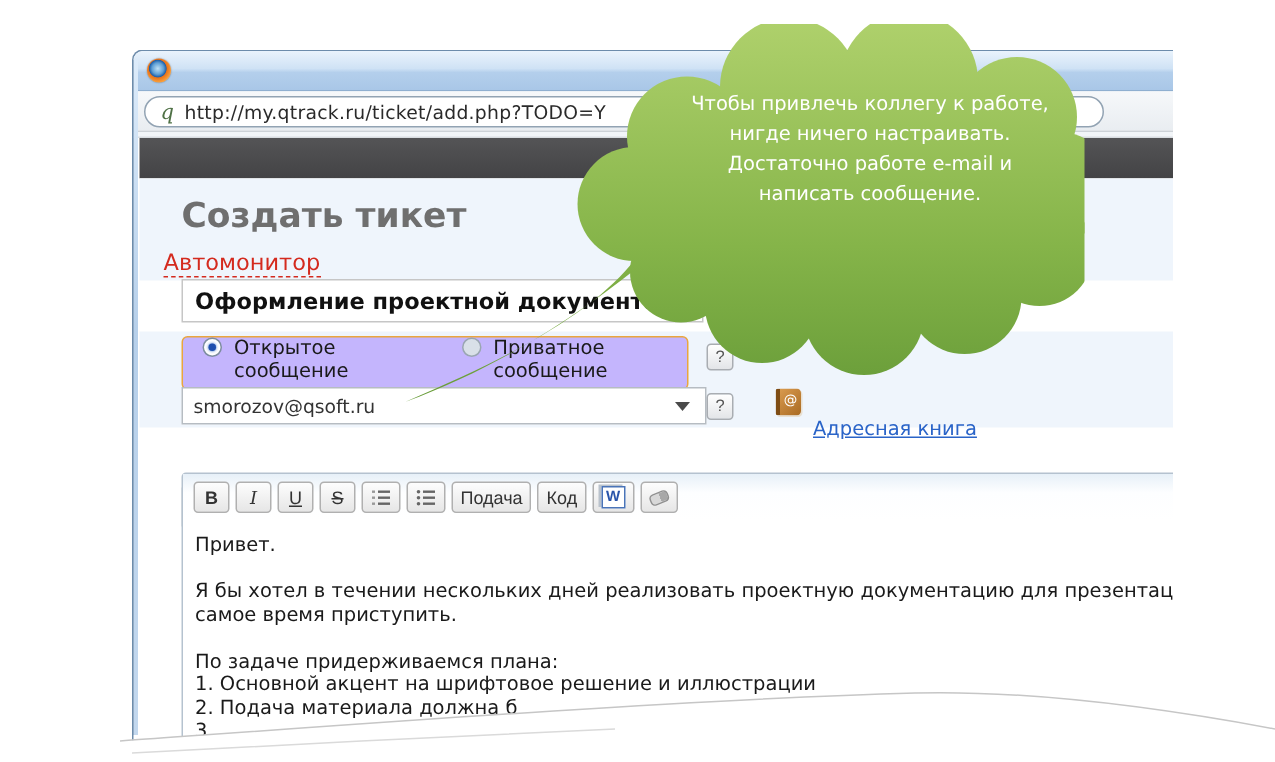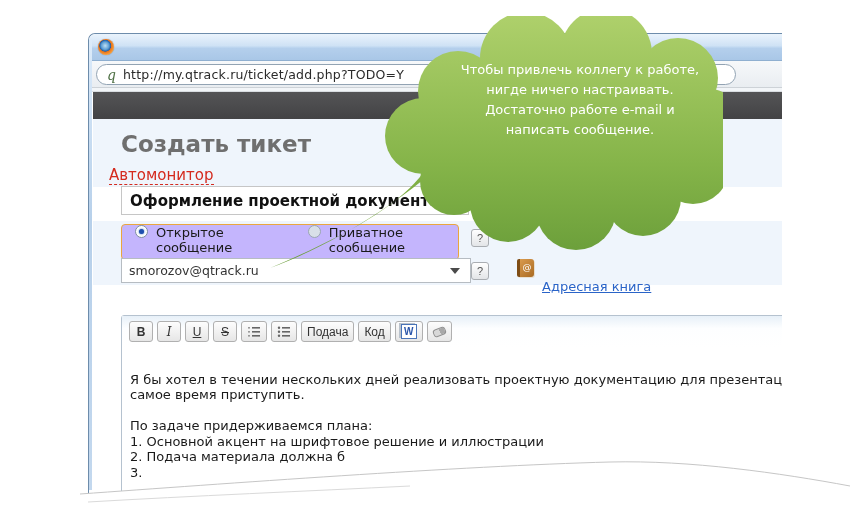--- a/index.html
+++ b/index.html
@@ -168,21 +168,21 @@
 
       <div id="radio-box">
         <span id="radio1" class="radio sel"></span>
         <span class="radio-label">Открытое сообщение</span>
         <span id="radio2" class="radio off"></span>
         <span class="radio-label">Приватное сообщение</span>
       </div>
       <button id="help1" class="help-btn">?</button>
 
       <div id="recipient-select">
-        <span id="recipient-value">smorozov@qtrack.ru</span>
+        <span id="recipient-value">smorozov@qsoft.ru</span>
         <span class="dd-arrow"></span>
       </div>
       <button id="help2" class="help-btn">?</button>
       <span id="book-icon">@</span>
       <a id="addressbook-link">Адресная книга</a>
 
       <input id="copy-input" type="text" placeholder="Копия (e-mail)" style="">
 
       <div id="editor">
         <div id="editor-toolbar">
@@ -213,20 +213,21 @@
           <button class="tb-btn">Подача</button>
           <button class="tb-btn">Код</button>
           <button class="tb-btn">
             <span class="wpaste">W</span>
           </button>
           <button class="tb-btn">
             <span class="eraser"></span>
           </button>
         </div>
         <div id="message">
+          <div class="msg-line">Привет.</div>
           <div class="msg-line"></div>
           <div class="msg-line">Я бы хотел в течении нескольких дней реализовать проектную документацию для презентации. Это то, что м</div>
           <div class="msg-line">самое время приступить.</div>
           <div class="msg-line"></div>
           <div class="msg-line">По задаче придерживаемся плана:</div>
           <div class="msg-line">1. Основной акцент на шрифтовое решение и иллюстрации</div>
           <div class="msg-line">2. Подача материала должна б</div>
           <div class="msg-line">3.</div>
         </div>
       </div>

